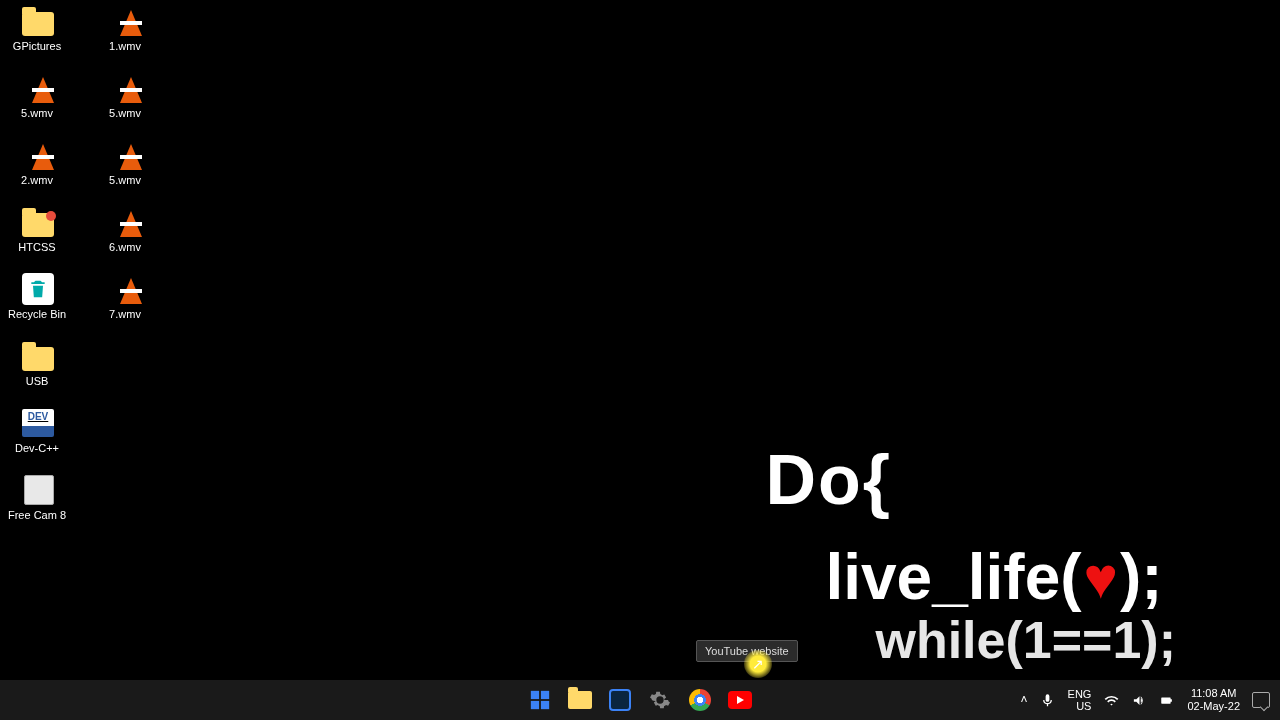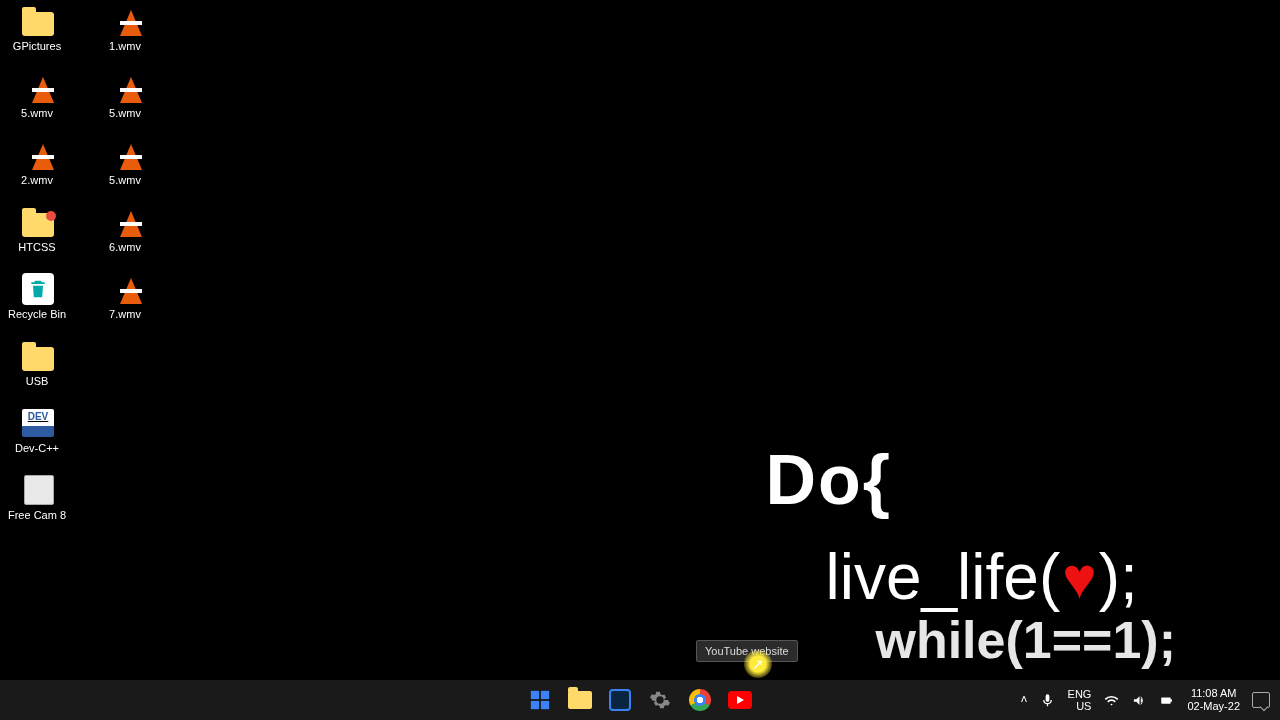--- a/index.html
+++ b/index.html
@@ -33,21 +33,21 @@
 
   .freecam-glyph { width: 30px; height: 30px; background: #e8e8e8; border: 1px solid #aaa; border-radius: 2px; }
 
   .htcss-glyph { width: 32px; height: 24px; background: #ffd96a; border-radius: 3px; margin-top: 6px; position: relative; }
   .htcss-glyph::before { content: ""; position: absolute; top: -5px; left: 0; width: 14px; height: 7px; background: #ffd96a; border-radius: 2px 2px 0 0; }
   .htcss-glyph::after { content:""; position:absolute; right:-2px; top:-2px; width:10px; height:10px; background:#e74c3c; border-radius:50%; }
 
   
   .wallpaper-text { position: absolute; right: 104px; top: 440px; color: #fff; font-family: Georgia, 'Times New Roman', serif; }
   .wl1 { font-size: 70px; font-weight: bold; letter-spacing: 2px; }
-  .wl2 { font-size: 64px; font-weight: normal; margin-left: 60px; margin-top: 20px; display: flex; align-items: center; }
+  .wl2 { font-size: 64px; font-weight: bold; margin-left: 60px; margin-top: 20px; display: flex; align-items: center; }
   .heart { color: #e11; font-size: 58px; margin: 0 2px; }
   .wl3 { font-size: 52px; font-weight: bold; margin-left: 110px; margin-top: -4px; opacity: .9; }
 
   
   .tooltip { position: absolute; left: 696px; top: 640px; background: #2b2b2b; color: #ddd; font-size: 11px; padding: 4px 8px; border: 1px solid #555; border-radius: 2px; }
 
   
   .cursor-hl { position: absolute; left: 744px; top: 650px; width: 28px; height: 28px; background: radial-gradient(circle, #ffeb3b 0 40%, rgba(255,235,59,.5) 60%, transparent 80%); border-radius: 50%; pointer-events: none; }
   .cursor-hl::after { content: "↖"; position: absolute; left: 8px; top: 6px; color: #fff; font-size: 14px; transform: scaleX(-1); }
 

